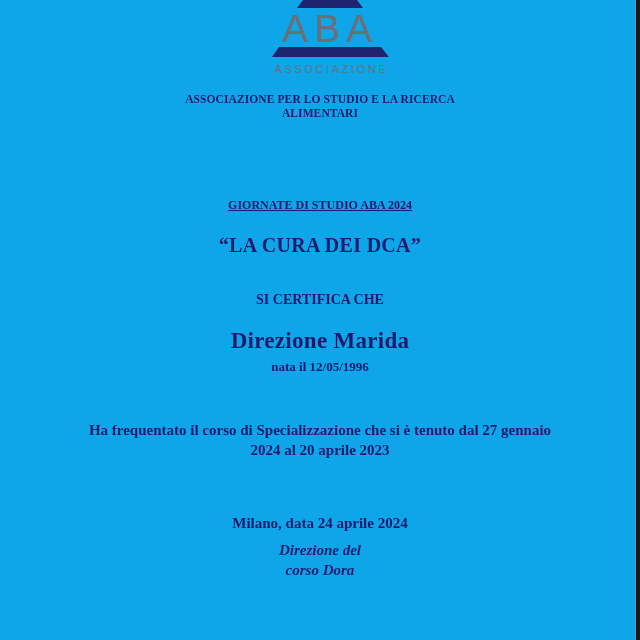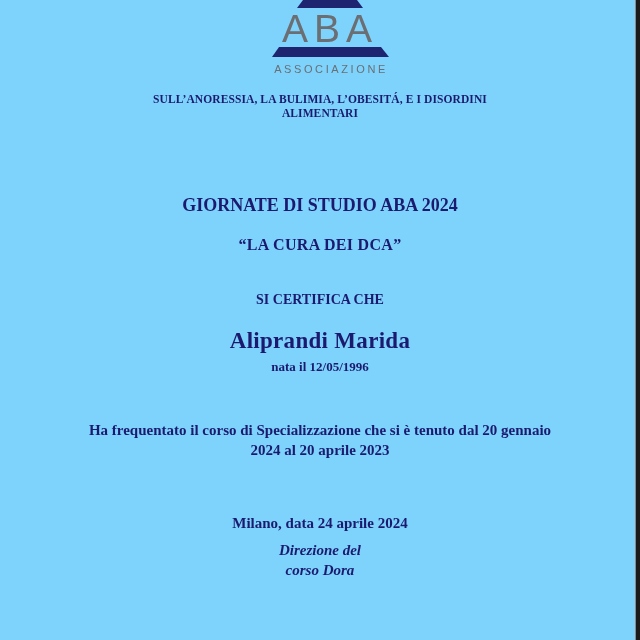--- a/index.html
+++ b/index.html
@@ -7,21 +7,21 @@
       padding: 0;
       width: 640px;
       height: 640px;
       overflow: hidden;
       background: #fdfdfd;
     }
     .page {
       position: relative;
       width: 636px;
       height: 640px;
-      background: #7dd3fc;
+      background: #0ea5e9;
       font-family: "Liberation Serif", "DejaVu Serif", serif;
       color: #1c1a6e;
       font-weight: bold;
       text-align: center;
     }
     .edge-bar {
       position: absolute;
       top: 0;
       right: 0;
       width: 4px;
@@ -44,26 +44,27 @@
       text-align: center;
     }
     .assoc-name {
       top: 92px;
       font-size: 11.5px;
       line-height: 14px;
       letter-spacing: 0.1px;
     }
     .event {
       top: 196px;
-      font-size: 18px;
+      font-size: 12px;
       line-height: 18px;
+      text-decoration: underline;
     }
     .title {
       top: 230px;
-      font-size: 16px;
+      font-size: 20px;
       line-height: 30px;
       letter-spacing: 0.3px;
     }
     .certifies {
       top: 291px;
       font-size: 14px;
       line-height: 18px;
     }
     .name {
       top: 327px;
@@ -107,36 +108,36 @@
 
       <text x="330" y="42" text-anchor="middle" font-family="Liberation Sans, DejaVu Sans, sans-serif" font-size="39" font-weight="normal" letter-spacing="6" fill="#6b6e73">ABA</text>
 
       <polygon points="279,47 381,47 389,57 272,57" fill="#1f2470"></polygon>
 
       <text x="331" y="73" text-anchor="middle" font-family="Liberation Sans, DejaVu Sans, sans-serif" font-size="11" font-weight="normal" letter-spacing="2.6" fill="#6b6e73">ASSOCIAZIONE</text>
     </svg>
   </div>
 
   <div class="block assoc-name">
-    <span class="line">SULL’ANORESSIA, LA BULIMIA, L’OBESITÁ, E I DISORDINI</span>
+    <span class="line">ASSOCIAZIONE PER LO STUDIO E LA RICERCA</span>
     <span class="line">ALIMENTARI</span>
   </div>
 
   <div class="block event">GIORNATE DI STUDIO ABA 2024</div>
 
   <div class="block title">“LA CURA DEI DCA”</div>
 
   <div class="block certifies">SI CERTIFICA CHE</div>
 
-  <div class="block name">Aliprandi Marida</div>
+  <div class="block name">Direzione Marida</div>
 
   <div class="block birth">nata il 12/05/1996</div>
 
   <div class="block attendance">
-    <span class="line">Ha frequentato il corso di Specializzazione che si è tenuto dal 20 gennaio</span>
+    <span class="line">Ha frequentato il corso di Specializzazione che si è tenuto dal 27 gennaio</span>
     <span class="line">2024 al 20 aprile 2023</span>
   </div>
 
   <div class="block place-date">Milano, data 24 aprile 2024</div>
 
   <div class="block direction">
     <span class="line">Direzione del</span>
     <span class="line">corso Dora</span>
   </div>
 

